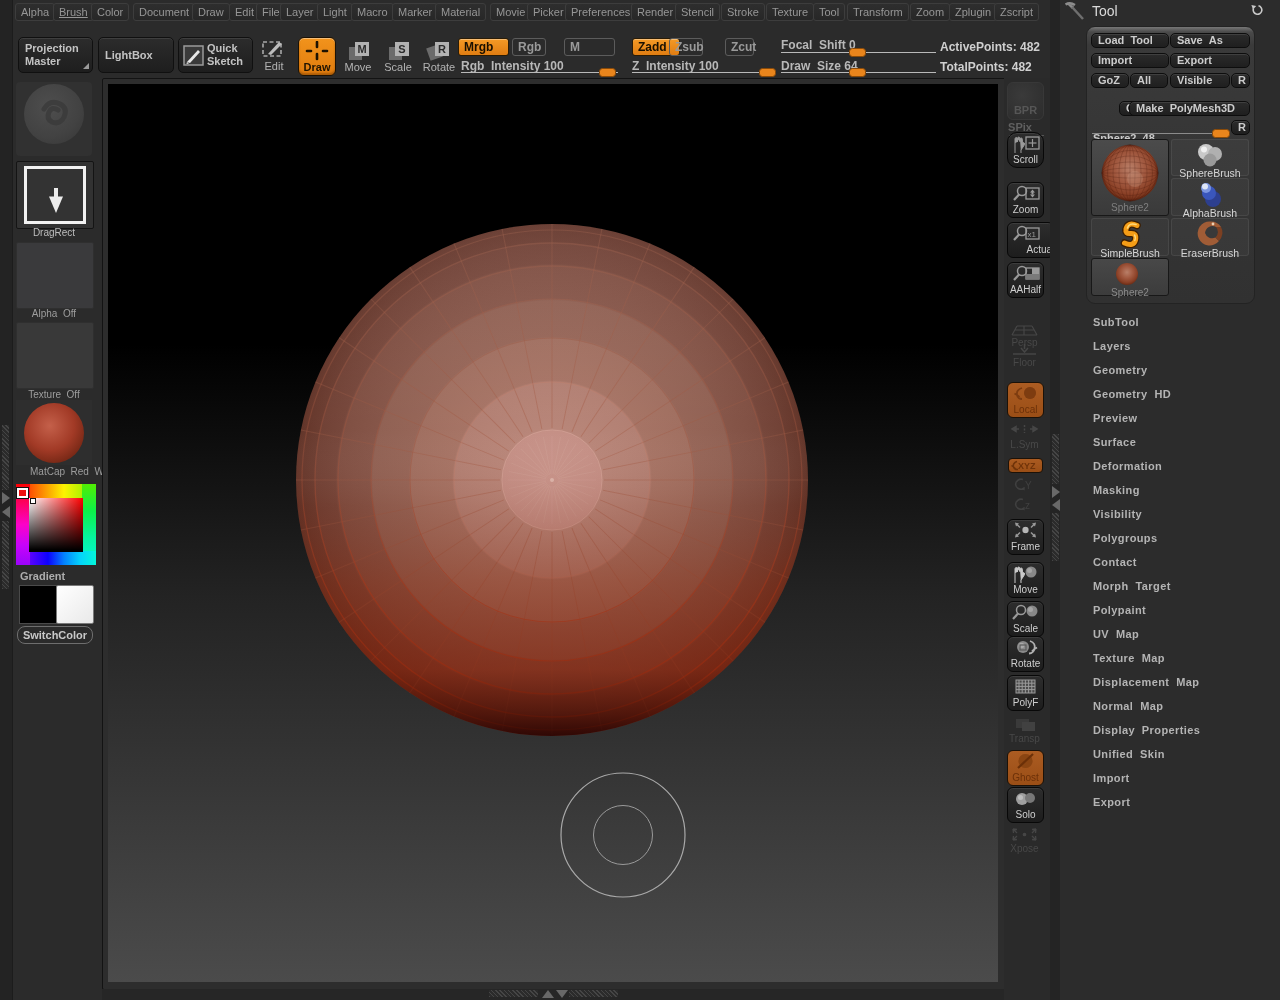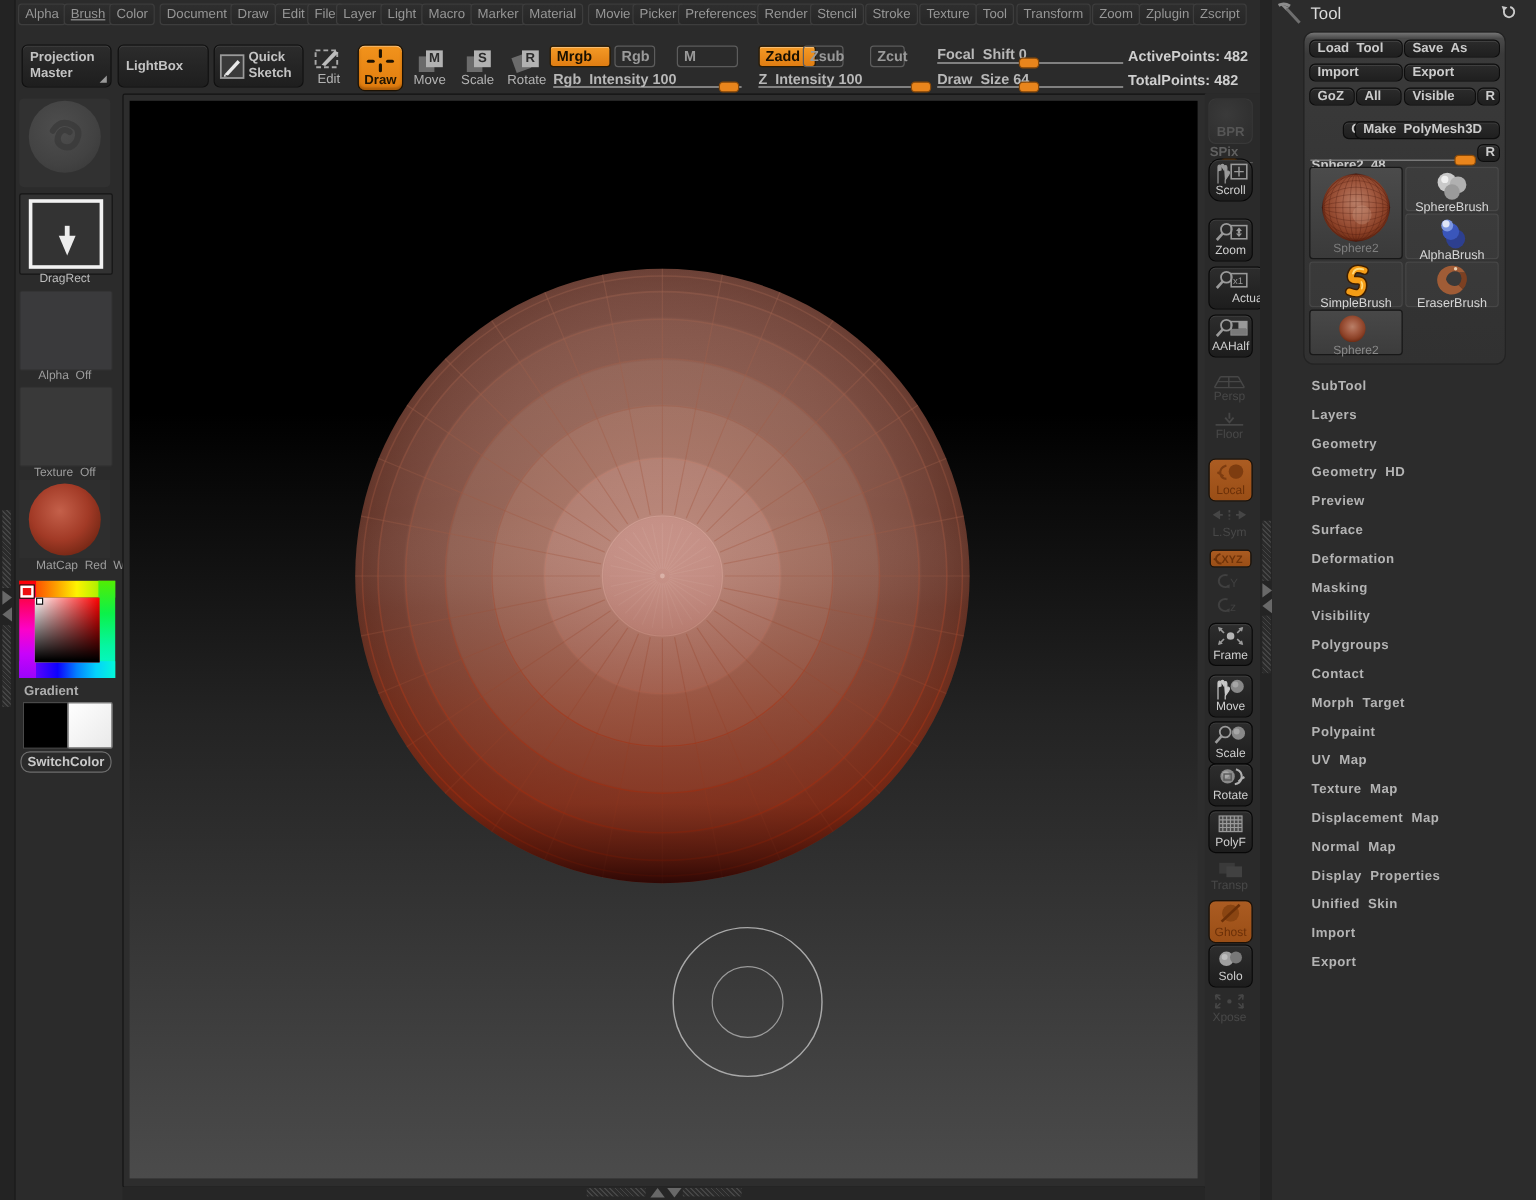--- a/index.html
+++ b/index.html
@@ -358,21 +358,21 @@
     <svg width="33" height="20" viewBox="0 0 33 20" style="position:absolute;left:1px;top:1px;">
       <rect x="17" y="4" width="13" height="11" fill="none" stroke="#9a9a9a" stroke-width="1.3"></rect>
       <rect x="23" y="4" width="7" height="6" fill="#9a9a9a"></rect>
       <rect x="17" y="10" width="13" height="5" fill="#7a7a7a"></rect>
       <circle cx="13" cy="7" r="4.5" fill="none" stroke="#9a9a9a" stroke-width="1.5"></circle>
       <line x1="10" y1="10.5" x2="5" y2="16" stroke="#9a9a9a" stroke-width="2.2"></line>
     </svg>
     <div class="t">AAHalf</div>
   </div>
 
-  <div class="gbtn" style="top:308px;height:30px;">
+  <div class="gbtn" style="top:320px;height:30px;">
     <svg width="33" height="18" viewBox="0 0 33 18" style="position:absolute;left:1px;top:1px;">
       <g stroke="#464646" stroke-width="1.2" fill="none">
         <path d="M4 14 L29 14 M7 9 L26 9 M9 5 L24 5 M9 5 L4 14 M16 5 L16 14 M24 5 L29 14"></path>
       </g>
     </svg>
     <div class="t">Persp</div>
   </div>
 
   <div class="gbtn" style="top:340px;height:30px;">
     <svg width="33" height="18" viewBox="0 0 33 18" style="position:absolute;left:1px;top:1px;">

